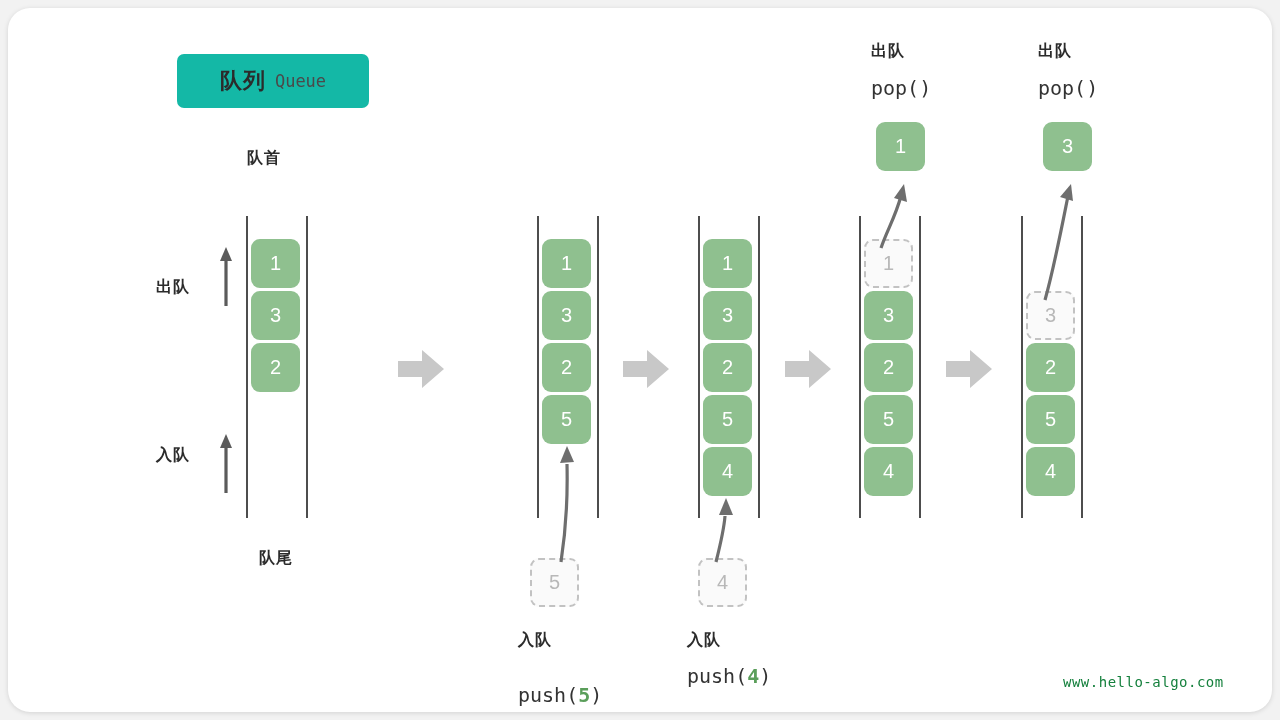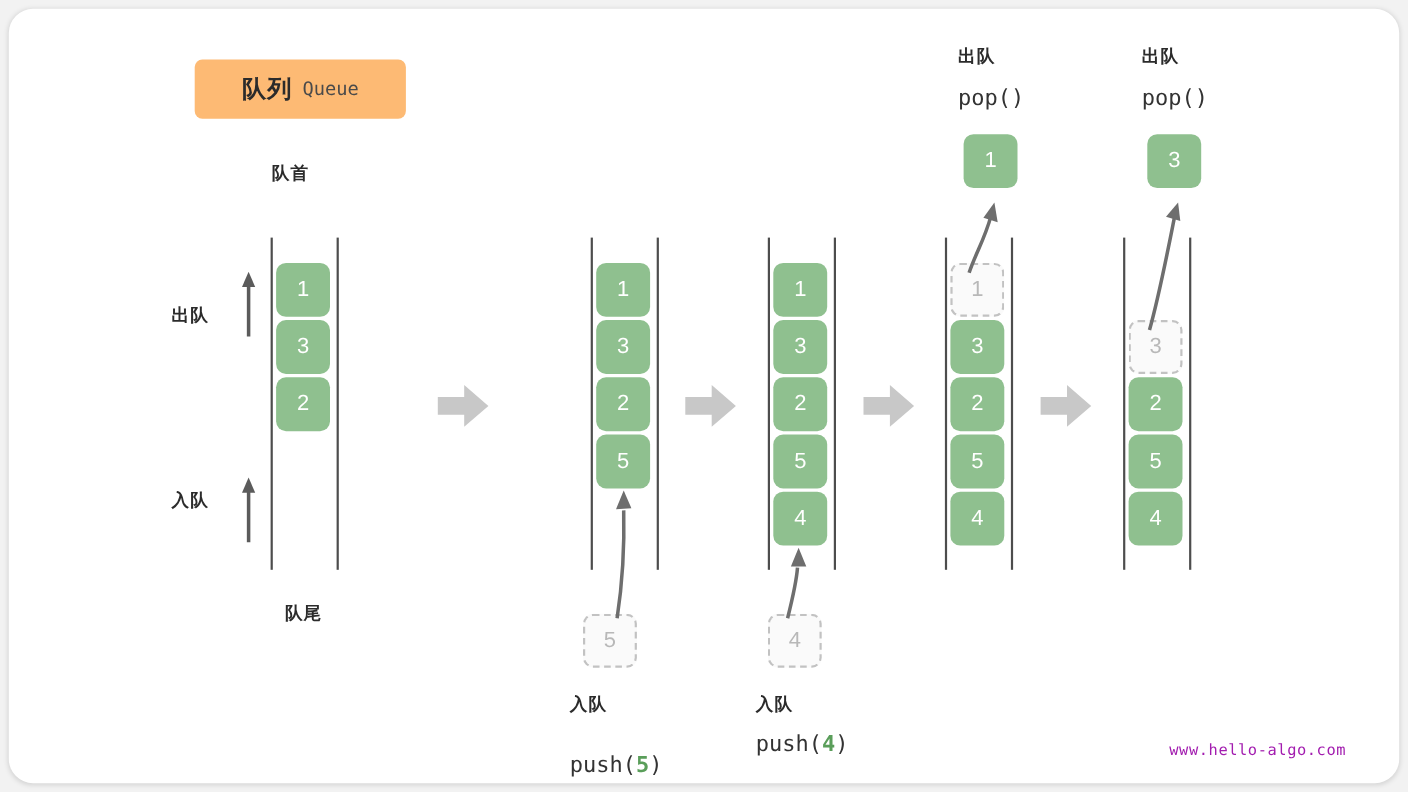--- a/index.html
+++ b/index.html
@@ -21,21 +21,21 @@
     border-radius: 22px;
     box-shadow: 0 1px 5px rgba(0,0,0,0.13);
     overflow: hidden;
   }
   .abs { position: absolute; }
 
   
   #title-badge {
     left: 169px; top: 46px;
     width: 192px; height: 54px;
-    background: #fdba74;
+    background: #14b8a6;
     border-radius: 7px;
     display: flex;
     align-items: center;
     justify-content: center;
     gap: 9px;
   }
   #title-badge .cn {
     font-size: 22px;
     font-weight: bold;
     color: #2b2b2b;
@@ -94,21 +94,21 @@
   }
 
   
   .step-arrow {
     width: 46px;
     height: 38px;
   }
   .watermark {
     font-family: "DejaVu Sans Mono", "Liberation Mono", monospace;
     font-size: 14px;
-    color: #a21caf;
+    color: #15803d;
     letter-spacing: 0.5px;
   }
   svg { display: block; overflow: visible; }
 </style>
 </head>
 <body>
 
 <div id="card">
 
   <div class="abs" id="title-badge">

